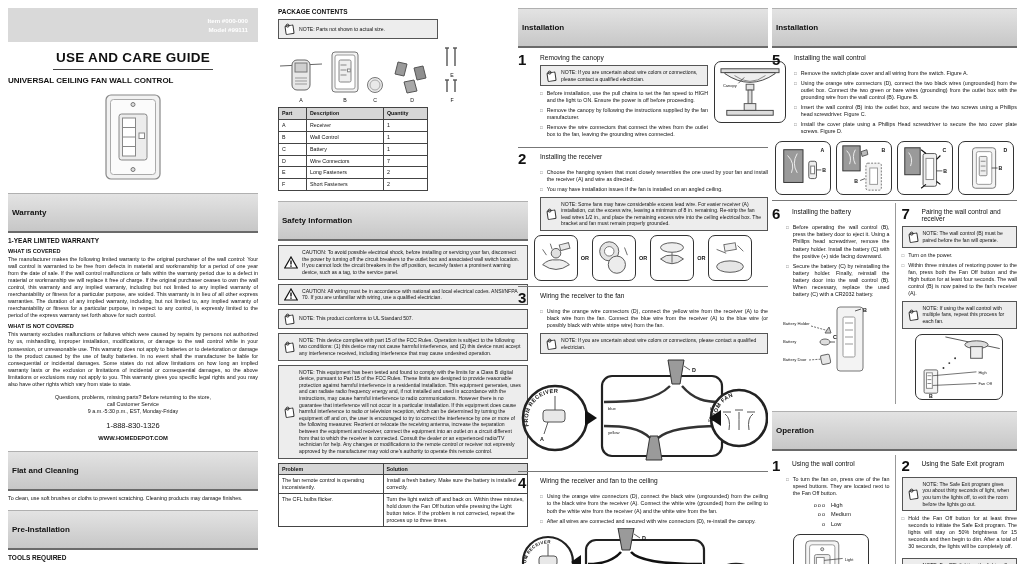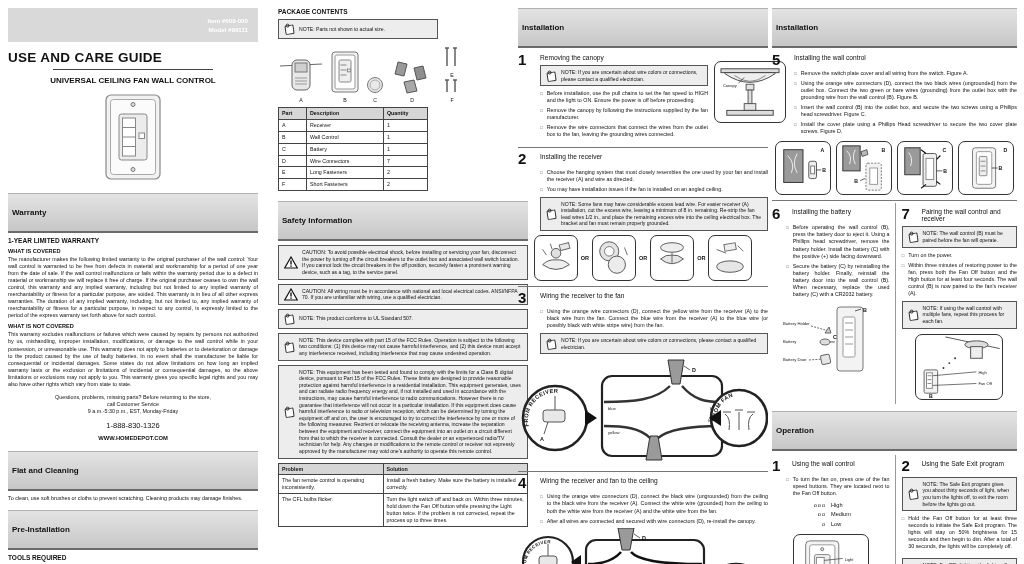--- a/index.html
+++ b/index.html
@@ -23,23 +23,23 @@
   .minihead { font-weight:bold; font-size:6.5px; margin-bottom:3px; }
   .b6 { font-weight:bold; font-size:5.6px; margin:4px 0 2px; }
   .p  { font-size:5.35px; line-height:1.32; text-align:justify; }
   .ctr { text-align:center; }
 
   .hdrbox {
     background:#d9d9d9; height:34px; margin-bottom:8px;
     display:flex; flex-direction:column; justify-content:center; align-items:flex-end;
     padding-right:10px; color:#fff; font-weight:bold; font-size:6.2px; line-height:1.5;
   }
-  .title { font-size:13.5px; font-weight:bold; text-align:left; letter-spacing:.3px; }
+  .title { font-size:13.5px; font-weight:bold; text-align:center; letter-spacing:.3px; }
   .title-rule { width:160px; border-top:1.6px solid #444; margin:4px auto 6px; }
-  .subtitle { font-size:8px; font-weight:bold; text-align:center; margin-bottom:8px; }
+  .subtitle { font-size:8px; font-weight:bold; text-align:left; margin-bottom:8px; }
   .prodwrap { text-align:center; margin-bottom:8px; }
 
   .notebox, .cautbox {
     border:1px solid #555; background:#ededed; display:flex; align-items:center;
     gap:4px; padding:3px 5px; margin:4px 0; font-size:5.1px; line-height:1.3;
   }
   .notebox svg, .cautbox svg { flex:0 0 auto; }
   .notetxt { text-align:left; }
 
   table { border-collapse:collapse; font-size:5.3px; }

